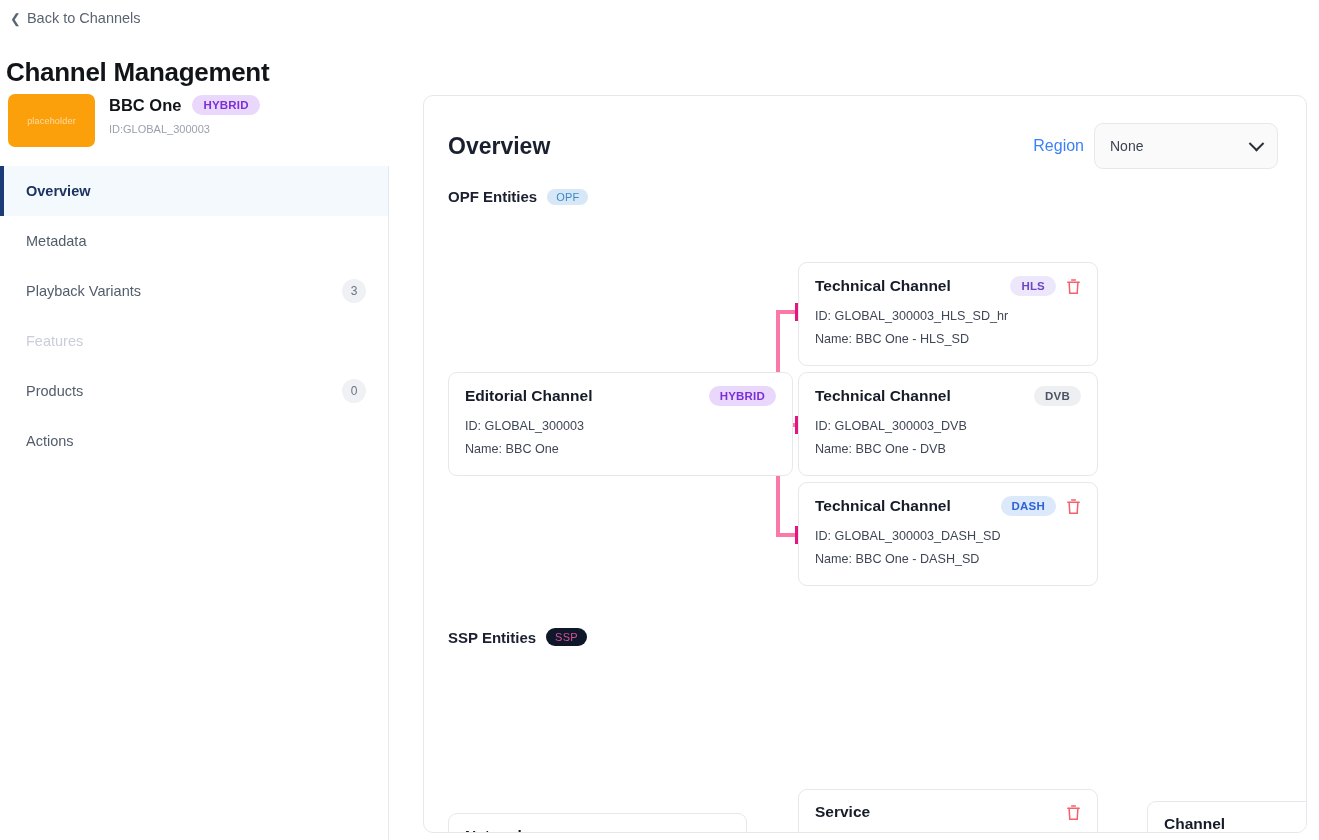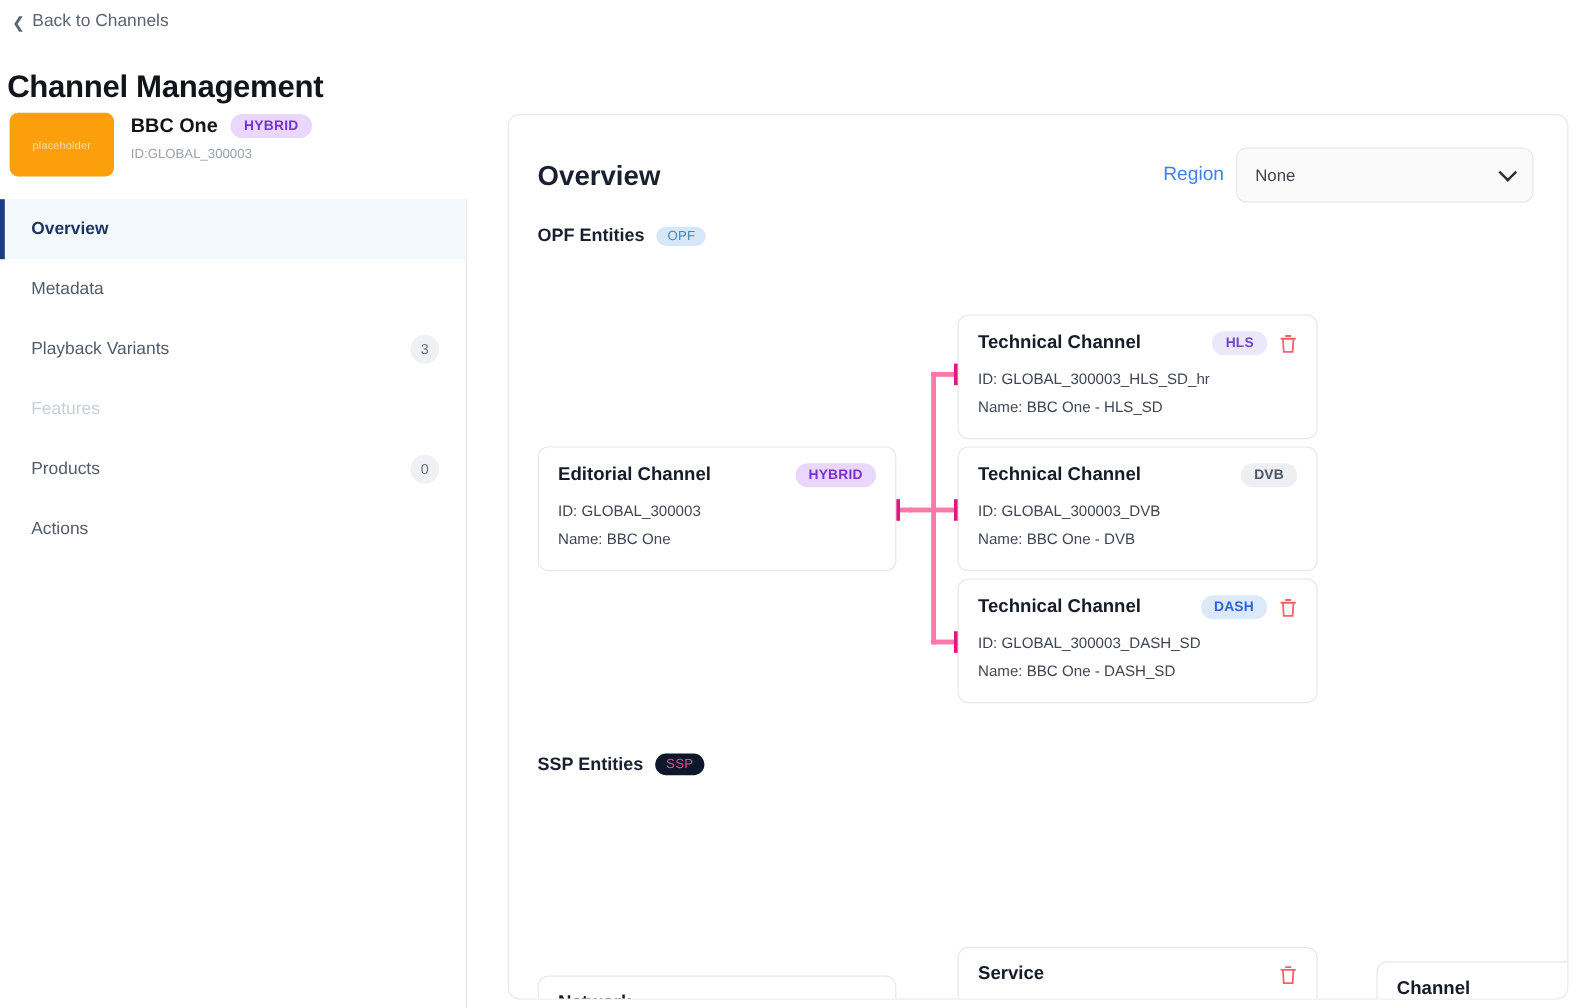--- a/index.html
+++ b/index.html
@@ -129,21 +129,21 @@
     padding: 27px 28px 0 24px;
   }
   .section-title {
     font-size: 23px; font-weight: bold; color: #1a2030;
     flex: 1;
   }
   .region-wrap { display: flex; align-items: center; gap: 10px; }
   .region-label { font-size: 16px; color: #3b82f6; }
   .region-select {
     position: relative;
-    width: 248px; height: 46px;
+    width: 184px; height: 46px;
     border: 1px solid #e6e8ec;
     border-radius: 9px;
     background: #FAFAFB;
     display: flex; align-items: center;
     padding: 0 15px;
     cursor: pointer;
   }
   .region-value { font-size: 14px; color: #3d4450; flex: 1; }
   .chev {
     width: 11px; height: 11px;
@@ -257,21 +257,21 @@
     <div class="conn" style="left:352px; top:105px; width:22px; height:4px;"></div>
     <div class="conn" style="left:334px; top:218px; width:40px; height:4px;"></div>
     <div class="conn" style="left:352px; top:328px; width:22px; height:4px;"></div>
     <div class="conn" style="left:324px; top:218px; width:12px; height:4px;"></div>
 
     <div class="cap" style="left:322px; top:211px; width:4px; height:18px;"></div>
     <div class="cap" style="left:371px; top:98px;  width:4px; height:18px;"></div>
     <div class="cap" style="left:371px; top:211px; width:4px; height:18px;"></div>
     <div class="cap" style="left:371px; top:321px; width:4px; height:18px;"></div>
 
-    <div class="node" style="left:24px; top:167px; width:299px;">
+    <div class="node" style="left:24px; top:167px; width:345px;">
       <div class="node-head">
         <span class="node-title">Editorial Channel</span>
         <span class="badge badge-hybrid">HYBRID</span>
       </div>
       <div class="node-line">ID: GLOBAL_300003</div>
       <div class="node-line">Name: BBC One</div>
     </div>
 
     <div class="node" style="left:374px; top:57px; width:300px;">
       <div class="node-head">

